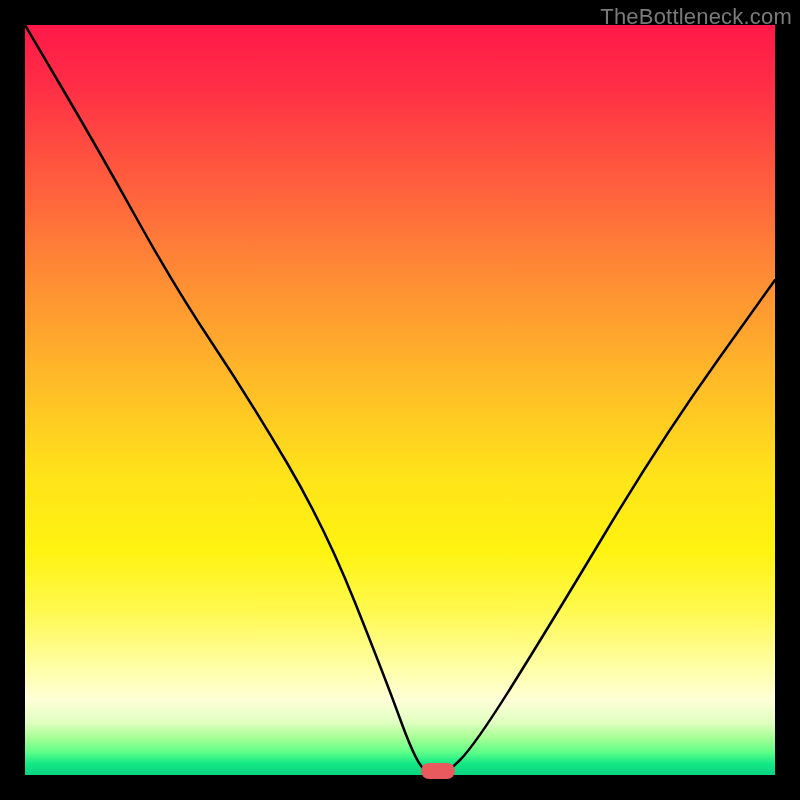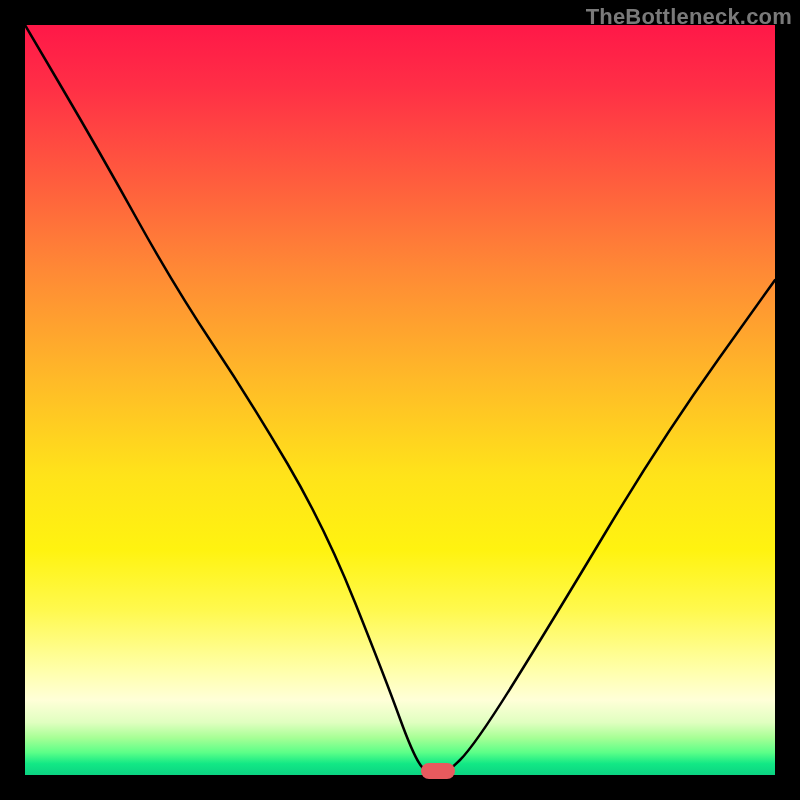--- a/index.html
+++ b/index.html
@@ -38,21 +38,21 @@
       #12e885 98.5%,
       #0bd382 100%
     );
   }
   .watermark {
     position: absolute;
     top: 4px;
     right: 8px;
     font-family: Arial, Helvetica, sans-serif;
     font-size: 22px;
-    font-weight: bold;
+    font-weight: normal;
     color: #7a7a7a;
     letter-spacing: 0.2px;
     user-select: none;
   }
   svg.curve {
     position: absolute;
     left: 0;
     top: 0;
     width: 750px;
     height: 750px;

